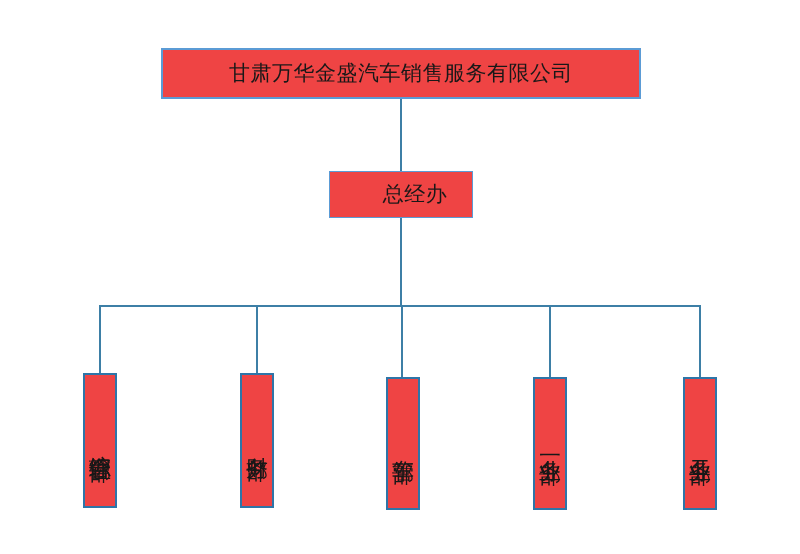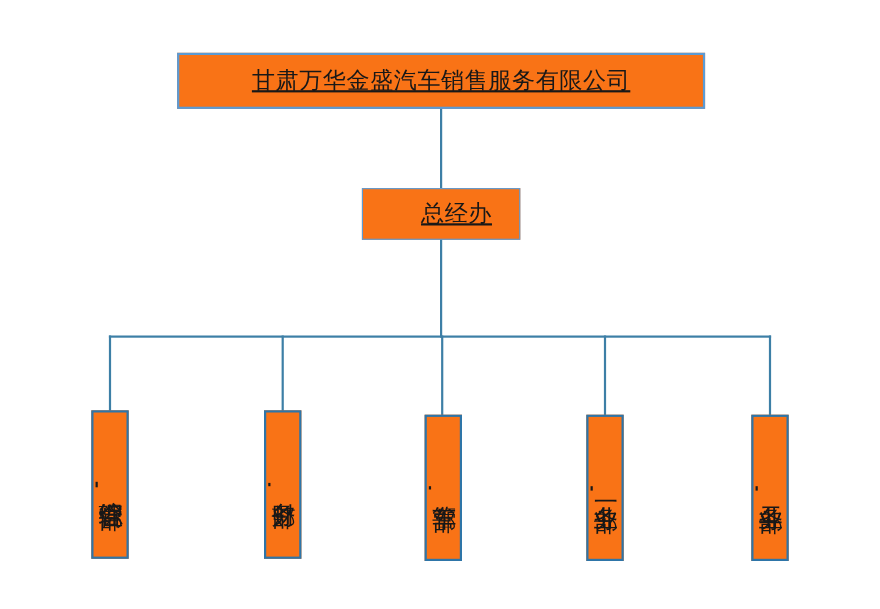--- a/index.html
+++ b/index.html
@@ -16,26 +16,25 @@
     width: 800px;
     height: 554px;
     background: #ffffff;
     overflow: hidden;
   }
 
   
   .node-box {
     position: absolute;
     box-sizing: border-box;
-    background: #f97316;
+    background: #ef4444;
     display: flex;
     align-items: center;
     justify-content: center;
     color: #181818;
-    text-decoration: underline;
   }
 
   .node-top {
     left: 161px;
     top: 48px;
     width: 480px;
     height: 51px;
     border: 2px solid #5b9bd5;
   }
   .node-top .node-label {

